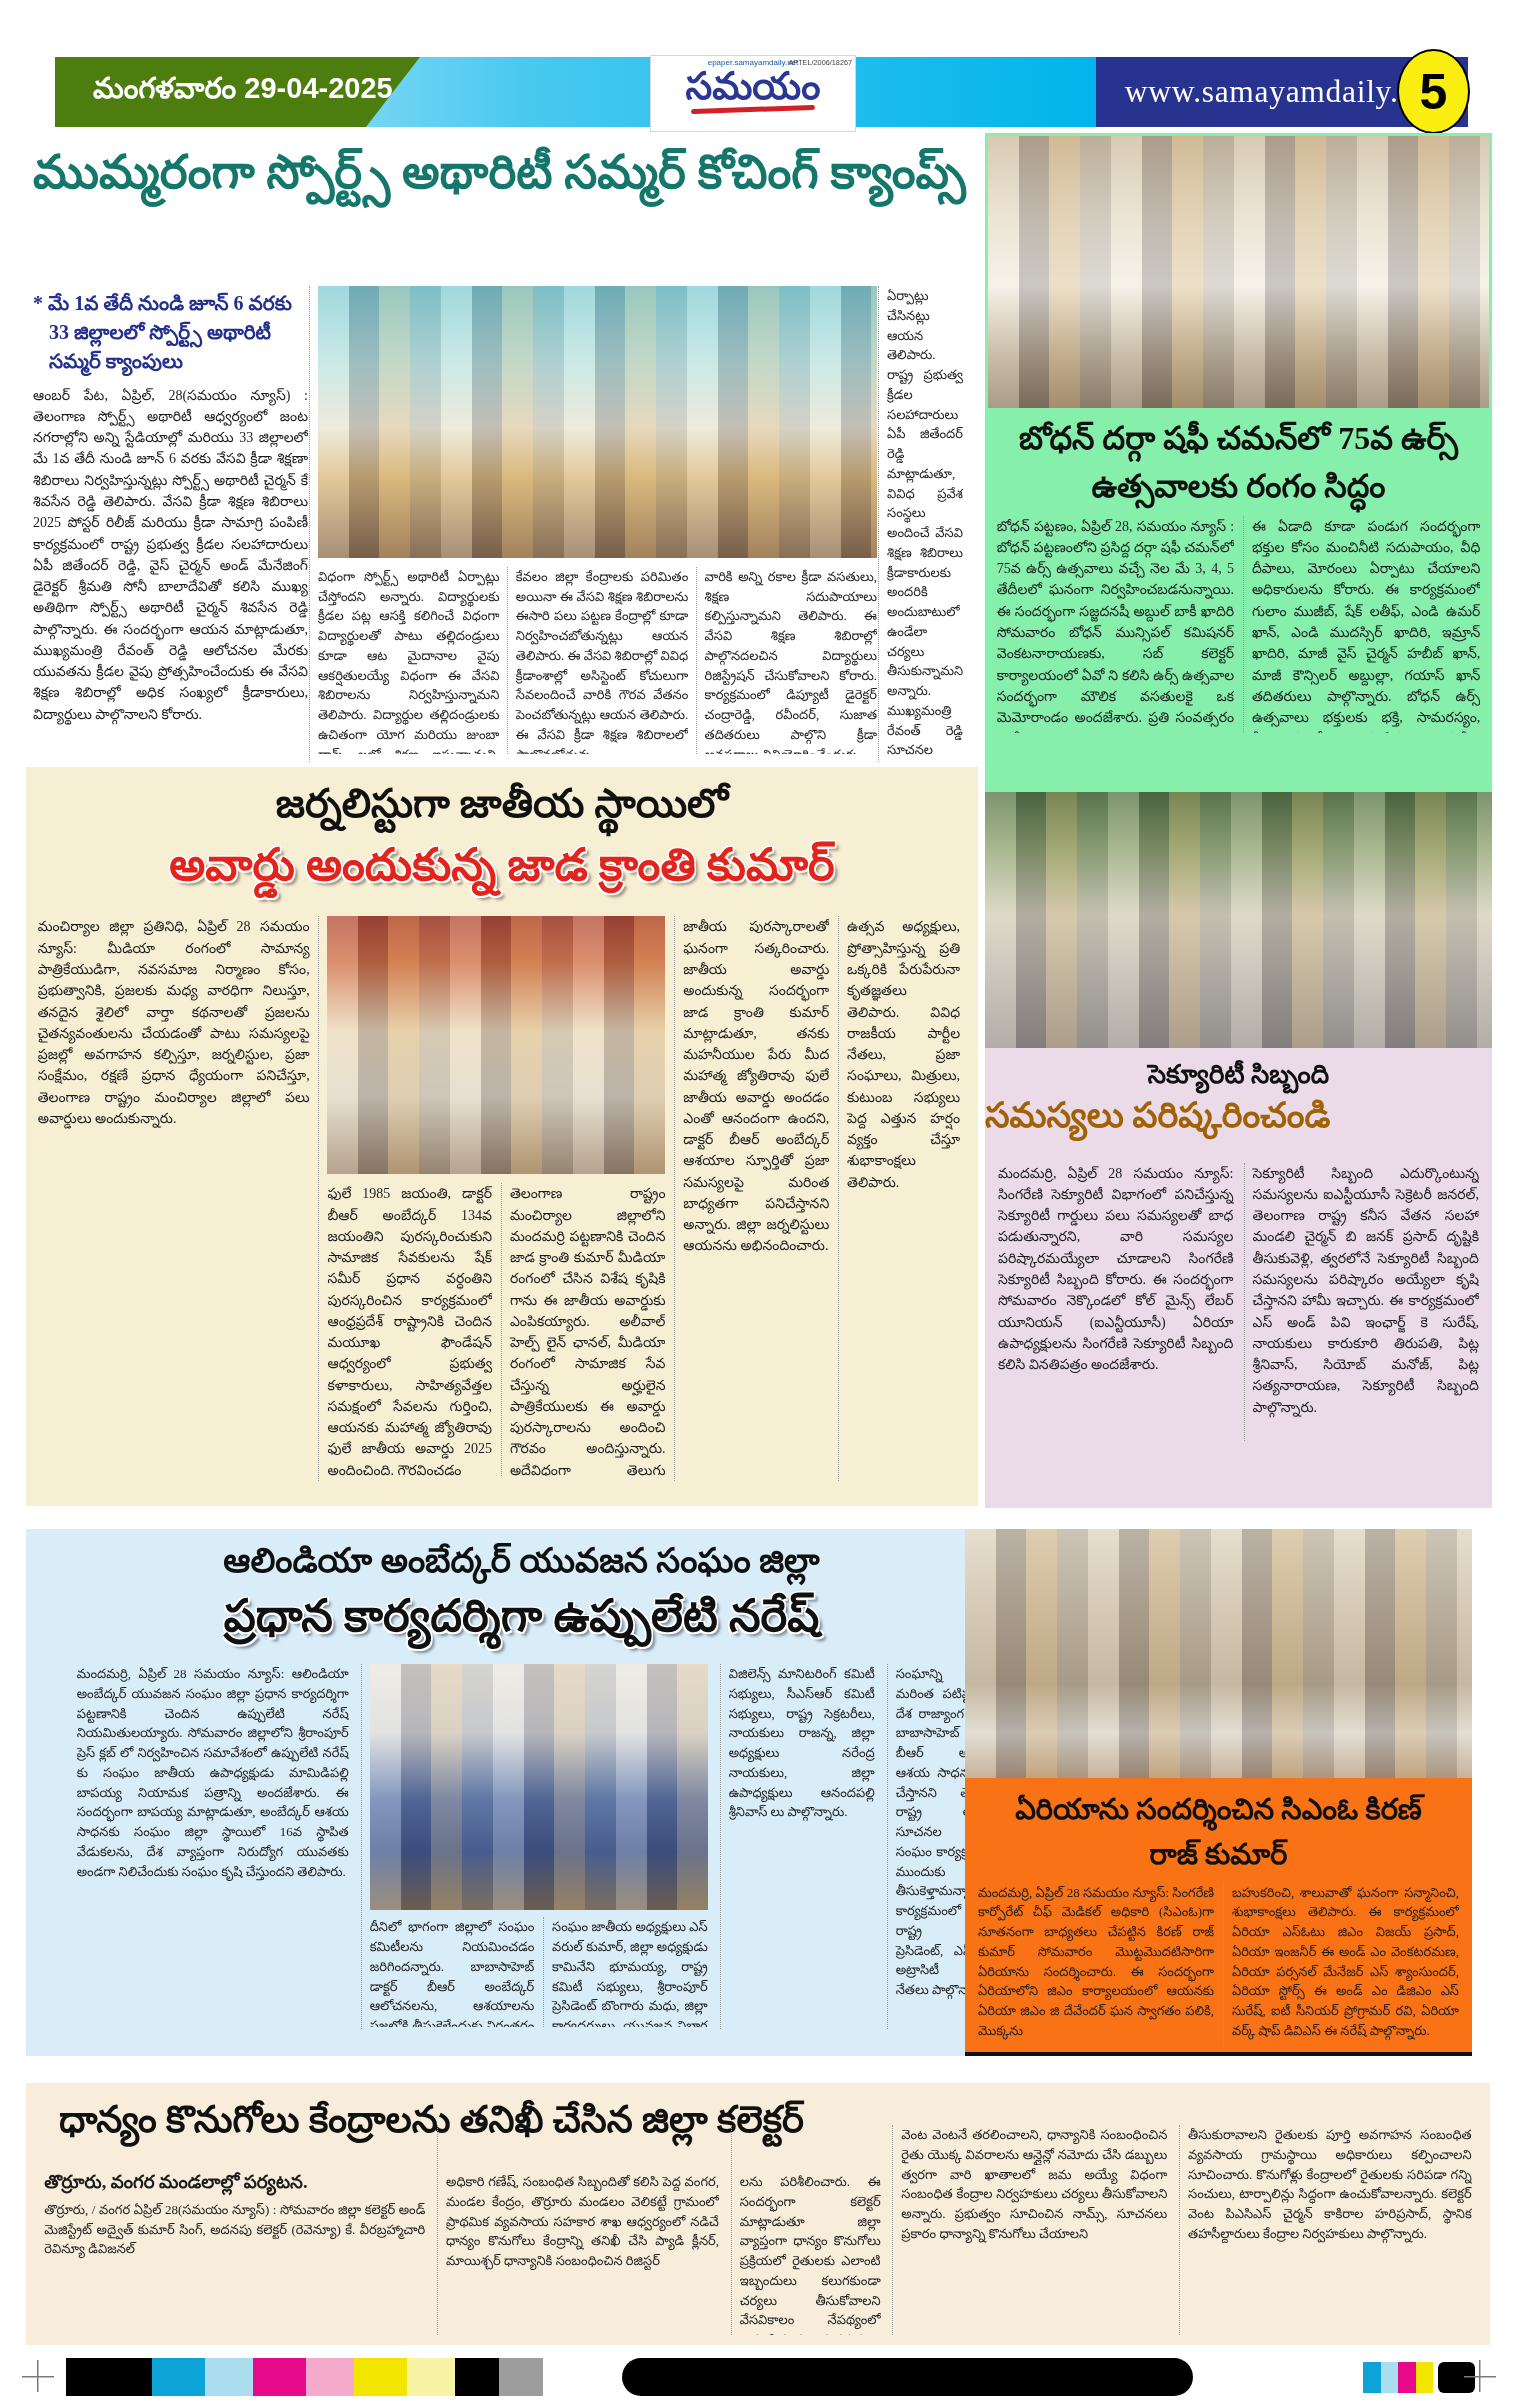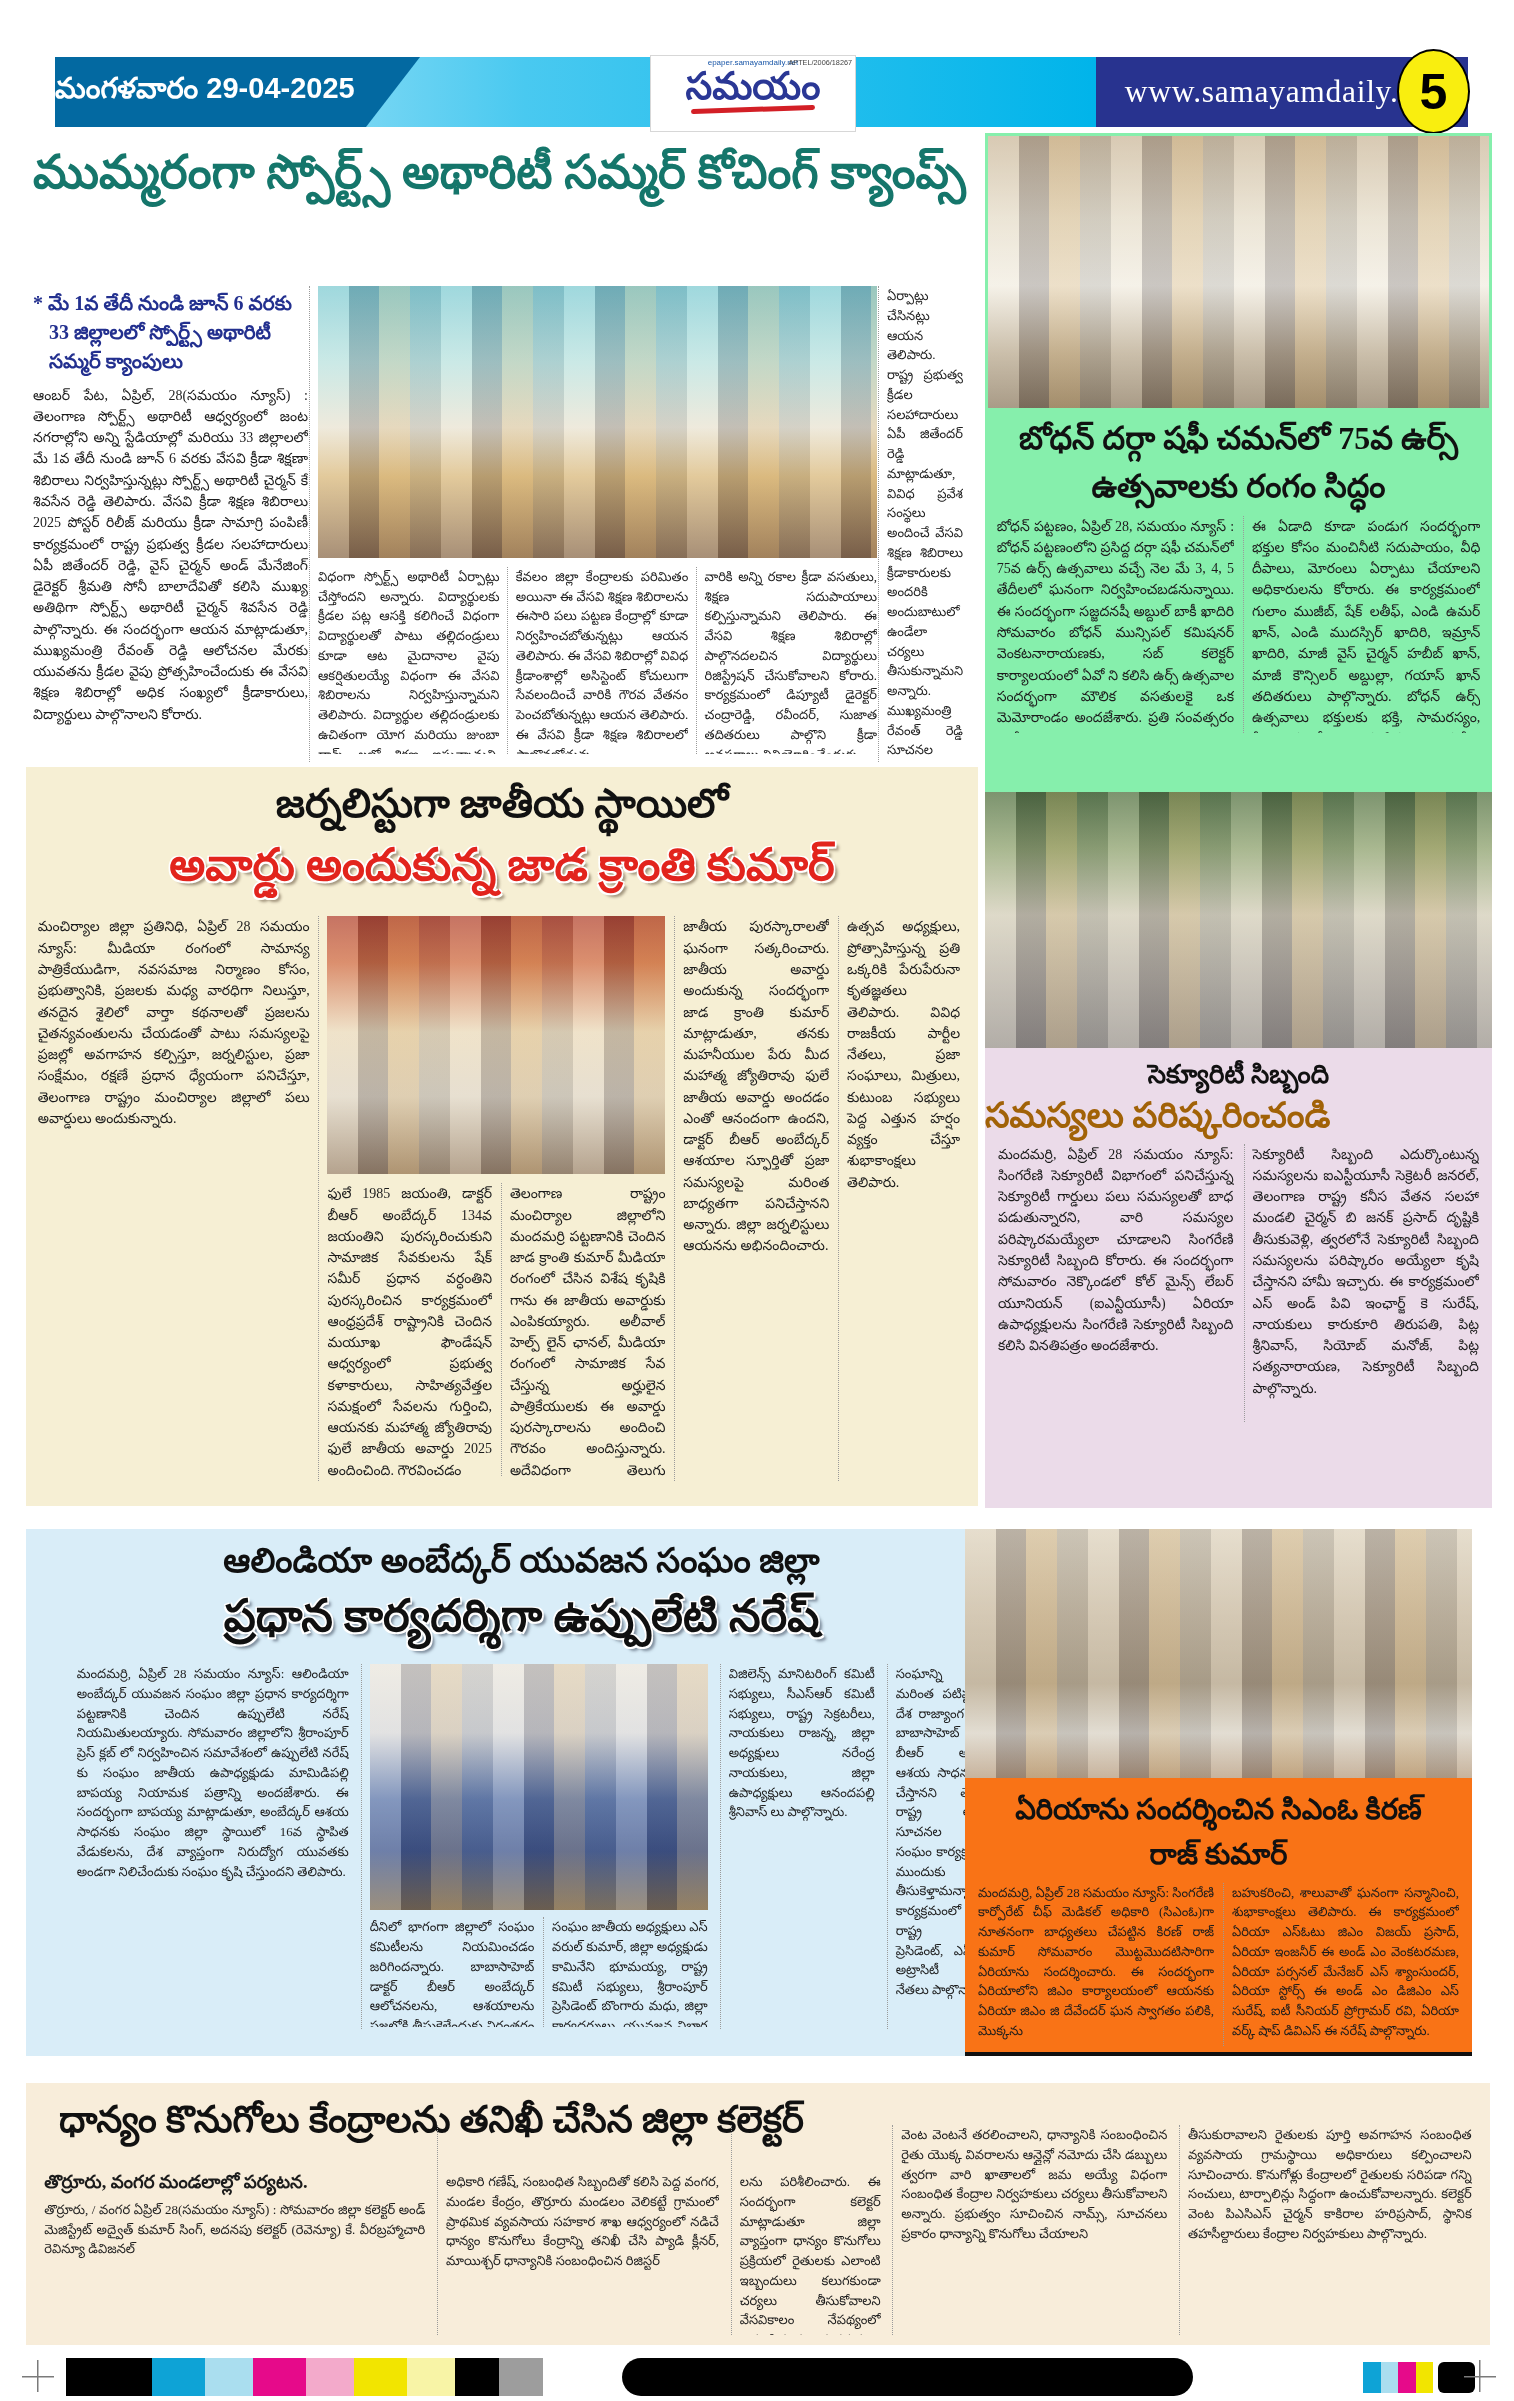--- a/index.html
+++ b/index.html
@@ -3,23 +3,23 @@
 <meta charset="utf-8">
 <style>
   html,body{margin:0;padding:0;background:#ffffff;}
   #page{position:relative;width:1515px;height:2401px;background:#ffffff;overflow:hidden;
         font-family:"Liberation Serif", serif;color:#1c1c1c;}
 
   
   .topbar{position:absolute;left:55px;top:57px;width:1413px;height:70px;}
   .topbar-cyan{position:absolute;left:0;top:0;width:1043px;height:70px;
     background:linear-gradient(90deg,#cdeffa 0%,#49c9f0 45%,#00b4ea 100%);}
-  .topbar-red{position:absolute;left:0;top:0;width:365px;height:70px;background:#0369a1;
+  .topbar-red{position:absolute;left:0;top:0;width:365px;height:70px;background:#4d7c0f;
     clip-path:polygon(0 0,100% 0,calc(100% - 54px) 100%,0 100%);
-    display:flex;align-items:center;box-sizing:border-box;}
+    display:flex;align-items:center;padding-left:38px;box-sizing:border-box;}
   .topbar-date{color:#fff;font-size:29px;font-weight:bold;font-family:"Liberation Sans",sans-serif;}
   .logo-box{position:absolute;left:595px;top:-2.2px;width:204px;height:75px;background:#fff;
     border:0.7px solid #d7d7d7;text-align:center;overflow:hidden;}
   .logo-epaper{font-size:8px;color:#1a57a8;margin-top:2.2px;font-family:"Liberation Sans",sans-serif;}
   .logo-regno{position:absolute;top:2.2px;right:2.9px;font-size:7.3px;color:#444;
     font-family:"Liberation Sans",sans-serif;}
   .logo-title{font-size:38px;font-weight:bold;color:#2a3795;line-height:1.0;}
   .logo-swoosh{width:124px;height:5.1px;background:#d31f26;border-radius:2.9px;margin:2.2px auto 0;
     transform:rotate(-2deg);}
   .topbar-blue{position:absolute;left:1041px;top:0;width:372px;height:70px;background:#28338f;
@@ -72,21 +72,21 @@
     height:565px;overflow:hidden;}
   .a3 .photo{height:258px;}
   .a3-sub{display:grid;grid-template-columns:1fr 1fr;column-gap:8.8px;margin-top:8.8px;height:293px;overflow:hidden;}
   .a3-grid .body-text{font-size:14px;}
 
   
   .a4{left:985px;top:792px;width:507px;height:716px;background:#ebdbe9;}
   .a4 .photo{height:256px;}
   .a4-head1{font-size:26px;font-weight:bold;text-align:center;margin-top:11.7px;color:#111;}
   .a4-head2{font-size:35px;font-weight:bold;text-align:left;color:#a16207;}
-  .a4-cols{display:grid;grid-template-columns:1fr 1fr;column-gap:10px;margin:0 13px;height:278px;overflow:hidden;}
+  .a4-cols{display:grid;grid-template-columns:1fr 1fr;column-gap:10px;margin:19px 13px;height:278px;overflow:hidden;}
 
   
   .a5{left:26px;top:1529px;width:952px;height:527px;background:#d9edf8;padding-left:39px;}
   .a5-head1{text-align:center;font-size:34px;font-weight:bold;color:#101010;margin-top:13px;}
   .a5-head2{text-align:center;font-size:45px;font-weight:bold;color:#101010;margin-top:1.5px;
     text-shadow:-1.5px -1.5px 0 #fff,1.5px -1.5px 0 #fff,-1.5px 1.5px 0 #fff,1.5px 1.5px 0 #fff,3.7px 4.4px 2.9px rgba(40,50,70,.5);}
   .a5-grid{margin:11.7px 11.7px 0;display:grid;grid-template-columns:272px 347px 155px 122px;column-gap:12px;
     height:365px;overflow:hidden;}
   .a5 .photo{height:246px;}
   .a5-sub{display:grid;grid-template-columns:1fr 1fr;column-gap:8.8px;margin-top:7.3px;height:110px;overflow:hidden;}

